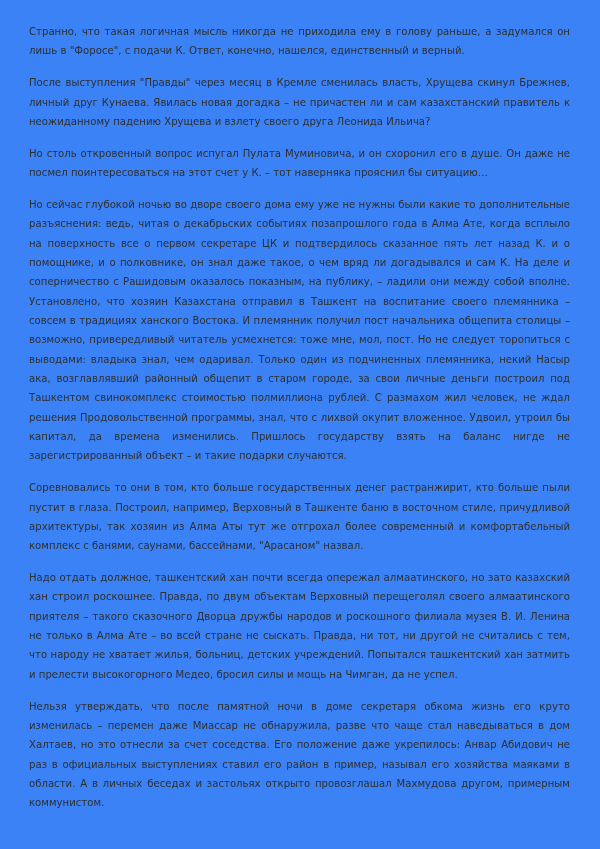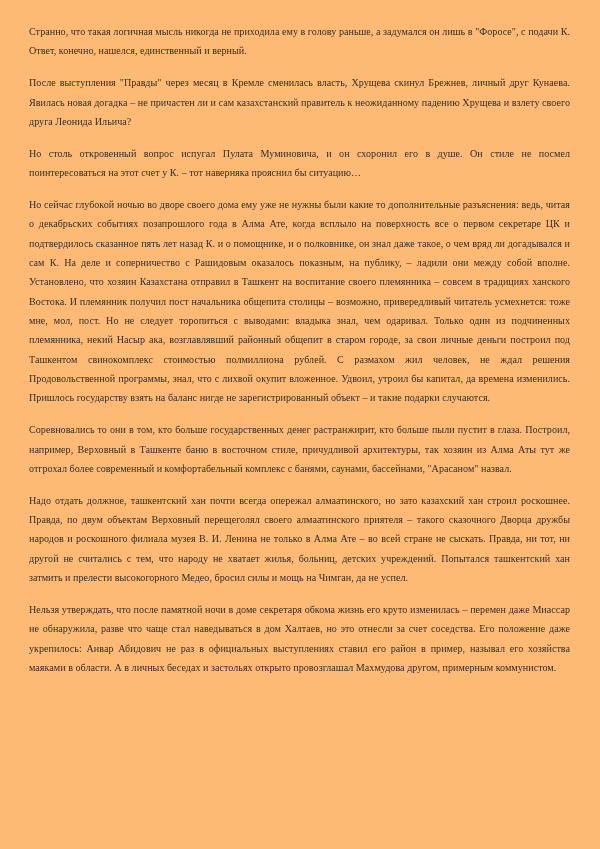--- a/index.html
+++ b/index.html
@@ -35,22 +35,22 @@
     -webkit-hyphens: none;
   }
   
   .para:last-child {
     margin-bottom: 0;
   }
 </style>
 </head>
 <body style="background: rgb(255, 255, 255);">
 
-<div id="page" style="background: #fdba74; font-family: Liberation Serif, serif;">
+<div id="page" style="background: #3b82f6;">
   <p class="para" style="color: rgb(47, 47, 47);">Странно, что такая логичная мысль никогда не приходила ему в голову раньше, а задумался он лишь в "Форосе", с подачи К. Ответ, конечно, нашелся, единственный и верный.</p>
   <p class="para" style="color: rgb(47, 47, 47);">После выступления "Правды" через месяц в Кремле сменилась власть, Хрущева скинул Брежнев, личный друг Кунаева. Явилась новая догадка – не причастен ли и сам казахстанский правитель к неожиданному падению Хрущева и взлету своего друга Леонида Ильича?</p>
-  <p class="para" style="color: rgb(47, 47, 47);">Но столь откровенный вопрос испугал Пулата Муминовича, и он схоронил его в душе. Он стиле не посмел поинтересоваться на этот счет у К. – тот наверняка прояснил бы ситуацию…</p>
+  <p class="para" style="color: rgb(47, 47, 47);">Но столь откровенный вопрос испугал Пулата Муминовича, и он схоронил его в душе. Он даже не посмел поинтересоваться на этот счет у К. – тот наверняка прояснил бы ситуацию…</p>
   <p class="para" style="color: rgb(47, 47, 47);">Но сейчас глубокой ночью во дворе своего дома ему уже не нужны были какие то дополнительные разъяснения: ведь, читая о декабрьских событиях позапрошлого года в Алма Ате, когда всплыло на поверхность все о первом секретаре ЦК и подтвердилось сказанное пять лет назад К. и о помощнике, и о полковнике, он знал даже такое, о чем вряд ли догадывался и сам К. На деле и соперничество с Рашидовым оказалось показным, на публику, – ладили они между собой вполне. Установлено, что хозяин Казахстана отправил в Ташкент на воспитание своего племянника – совсем в традициях ханского Востока. И племянник получил пост начальника общепита столицы – возможно, привередливый читатель усмехнется: тоже мне, мол, пост. Но не следует торопиться с выводами: владыка знал, чем одаривал. Только один из подчиненных племянника, некий Насыр ака, возглавлявший районный общепит в старом городе, за свои личные деньги построил под Ташкентом свинокомплекс стоимостью полмиллиона рублей. С размахом жил человек, не ждал решения Продовольственной программы, знал, что с лихвой окупит вложенное. Удвоил, утроил бы капитал, да времена изменились. Пришлось государству взять на баланс нигде не зарегистрированный объект – и такие подарки случаются.</p>
   <p class="para" style="color: rgb(47, 47, 47);">Соревновались то они в том, кто больше государственных денег растранжирит, кто больше пыли пустит в глаза. Построил, например, Верховный в Ташкенте баню в восточном стиле, причудливой архитектуры, так хозяин из Алма Аты тут же отгрохал более современный и комфортабельный комплекс с банями, саунами, бассейнами, "Арасаном" назвал.</p>
   <p class="para" style="color: rgb(47, 47, 47);">Надо отдать должное, ташкентский хан почти всегда опережал алмаатинского, но зато казахский хан строил роскошнее. Правда, по двум объектам Верховный перещеголял своего алмаатинского приятеля – такого сказочного Дворца дружбы народов и роскошного филиала музея В. И. Ленина не только в Алма Ате – во всей стране не сыскать. Правда, ни тот, ни другой не считались с тем, что народу не хватает жилья, больниц, детских учреждений. Попытался ташкентский хан затмить и прелести высокогорного Медео, бросил силы и мощь на Чимган, да не успел.</p>
   <p class="para" style="color: rgb(47, 47, 47);">Нельзя утверждать, что после памятной ночи в доме секретаря обкома жизнь его круто изменилась – перемен даже Миассар не обнаружила, разве что чаще стал наведываться в дом Халтаев, но это отнесли за счет соседства. Его положение даже укрепилось: Анвар Абидович не раз в официальных выступлениях ставил его район в пример, называл его хозяйства маяками в области. А в личных беседах и застольях открыто провозглашал Махмудова другом, примерным коммунистом.</p>
 
 </div>
 
 </body></html>

